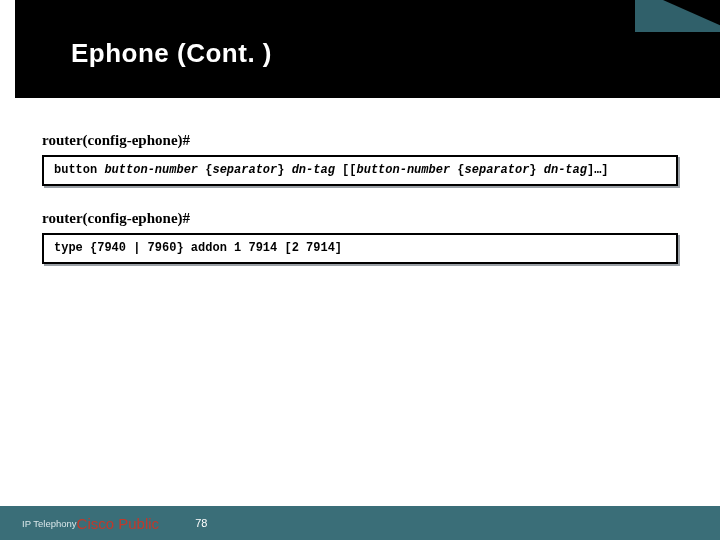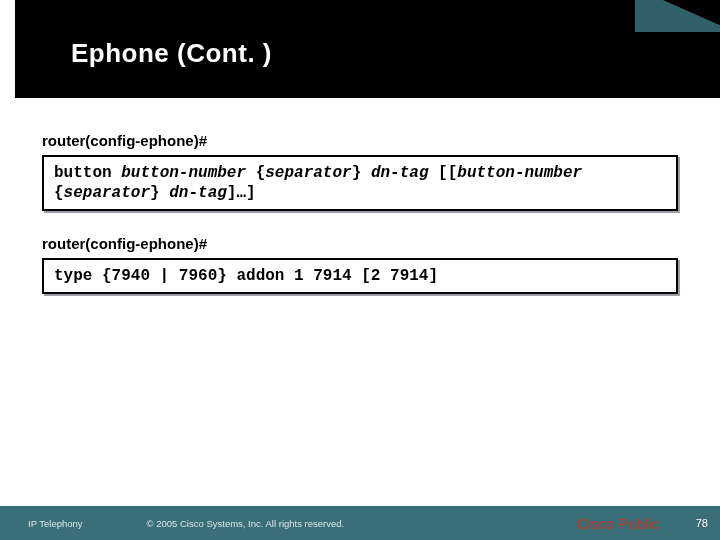--- a/index.html
+++ b/index.html
@@ -4,29 +4,29 @@
 <style>
   * { margin: 0; padding: 0; box-sizing: border-box; }
   html, body { width: 720px; height: 540px; font-family: Arial, Helvetica, sans-serif; background: #fff; overflow: hidden; }
   .slide { width: 720px; height: 540px; position: relative; background: #fff; }
   .titlebar { position: absolute; left: 15px; top: 0; width: 100%; height: 98px; background: #000; }
   .titlebar h1 { color: #fff; font-size: 26px; font-weight: bold; padding: 38px 0 0 56px; letter-spacing: 0.5px; }
   .titlebar::before { content:""; position:absolute; right:0; top:0; width:100px; height:32px; background:#30606a; }
   .titlebar::after { content:""; position:absolute; right:0; top:0; width:0; height:0; border-right:72px solid #000; border-bottom:32px solid transparent; }
 
   .content { position: absolute; left: 0; top: 98px; right: 0; bottom: 34px; padding: 34px 42px 10px 42px; }
-  .prompt { font-family: Liberation Sans, sans-serif; font-weight: bold; font-size: 15px; margin-bottom: 6px; }
-  .cmdbox { border: 2px solid #000; padding: 6px 10px; font-family: "Courier New", Courier, monospace; font-size: 16px; font-weight: bold; line-height: 1.25; box-shadow: 2px 2px 0 #9aa0a6; margin-bottom: 14px; background:#fff; }
+  .prompt { font-family: Liberation Serif, serif; font-weight: bold; font-size: 15px; margin-bottom: 6px; }
+  .cmdbox { border: 2px solid #000; padding: 6px 10px; font-family: "Courier New", Courier, monospace; font-size: 12px; font-weight: bold; line-height: 1.25; box-shadow: 2px 2px 0 #9aa0a6; margin-bottom: 14px; background:#fff; }
   .cmdbox .kw { font-style: normal; }
   .cmdbox .var { font-style: italic; }
   .bullet { font-size: 21px; font-weight: bold; padding: 2px 0 24px 18px; line-height: 1.25; }
   .bullet .dot { display:inline-block; width:18px; }
 
   .footer { position: absolute; left: 0; bottom: 0; width: 100%; height: 34px; background: #3a6e78; color: #d9e6e9; font-size: 9.5px; display: flex; align-items: center; }
-  .footer .left { flex: 0 0 auto; padding-left: 22px; margin-left: 6px; }
+  .footer .left { flex: 0 0 auto; padding-left: 22px; }
   .footer .mid { flex: 1 1 auto; text-align: left; padding-left: 64px; }
   .footer .pub { flex: 0 0 auto; color: #c0392b; font-size: 15px; padding-right: 36px; }
   .footer .num { flex: 0 0 auto; color: #ffffff; font-size: 11px; padding-right: 12px; }
 </style>
 </head>
 <body>
 
 <div class="slide">
 
   <div class="titlebar">
@@ -44,18 +44,17 @@
 
     <div class="prompt">router(config-ephone)#</div>
     <div class="cmdbox">
       <span>type {7940 | 7960} addon 1 7914 [2 7914]</span>
     </div>
 
   </div>
 
   <div class="footer">
     <div class="left">IP Telephony</div>
-    <div class="mid">© 2005 Cisco Systems, Inc. All rights reserved.</div>
     <div class="pub">Cisco Public</div>
     <div class="num">78</div>
   </div>
 
 </div>
 
 </body></html>

